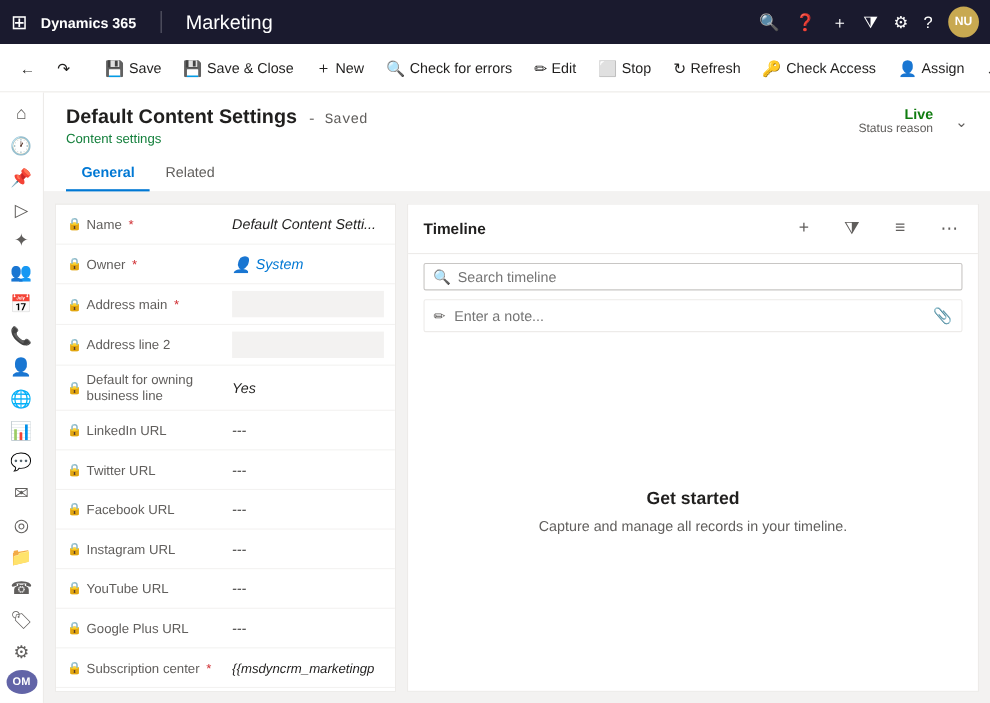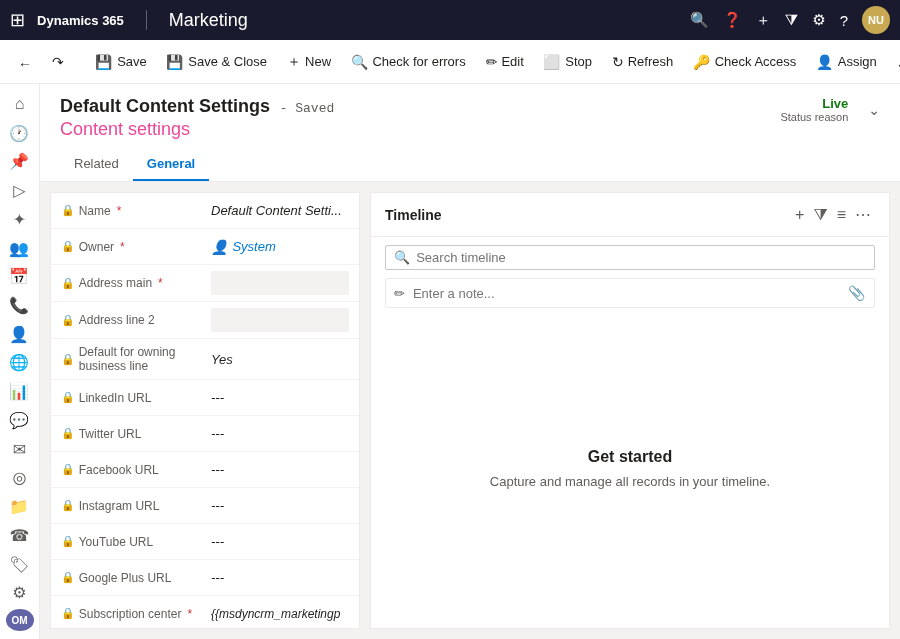--- a/index.html
+++ b/index.html
@@ -80,21 +80,21 @@
       background: #fff;
       padding: 12px 20px 0 20px;
       border-bottom: 1px solid #edebe9;
     }
     .page-header-top {
       display: flex; align-items: flex-start; justify-content: space-between;
     }
     .page-title-area {}
     .page-title { font-size: 18px; font-weight: 600; color: #201f1e; display: inline; }
     .page-saved { font-size: 13px; color: #605e5c; margin-left: 6px; font-family: Liberation Mono, monospace; }
-    .page-subtitle { font-size: 18px; color: #ec4899; margin-top: 2px; }
+    .page-subtitle { font-size: 12px; color: #15803d; margin-top: 2px; }
     .status-label { font-size: 13px; font-weight: 600; color: #107c10; }
     .status-sub { font-size: 11px; color: #605e5c; }
     .status-chevron { font-size: 14px; color: #605e5c; cursor: pointer; }
     .status-block { text-align: right; cursor: pointer; }
 
     
     .tabs { display: flex; gap: 0; margin-top: 8px; }
     .tab {
       padding: 8px 14px; font-size: 13px; cursor: pointer;
       border-bottom: 2px solid transparent; color: #605e5c;
@@ -139,21 +139,21 @@
     
     .timeline-section {
       flex: 1;
       background: #fff;
       border: 1px solid #edebe9;
       display: flex;
       flex-direction: column;
     }
     .timeline-header {
       display: flex; align-items: center; padding: 10px 14px;
-      border-bottom: 1px solid #edebe9; gap: 1px;
+      border-bottom: 1px solid #edebe9; gap: 24px;
     }
     .timeline-title { font-size: 14px; font-weight: 600; flex: 1; }
     .timeline-action-btn {
       background: none; border: none; cursor: pointer;
       font-size: 16px; color: #605e5c; padding: 2px 4px;
     }
     .timeline-search {
       display: flex; align-items: center; gap: 6px;
       border: 1px solid #c8c6c4; margin: 8px 14px;
       padding: 4px 8px; border-radius: 2px;
@@ -291,22 +291,22 @@
           <div style="display:flex;align-items:center;gap:20px;">
             <div>
               <div class="status-label">Live</div>
               <div class="status-sub">Status reason</div>
             </div>
             <span class="status-chevron">⌄</span>
           </div>
         </div>
       </div>
       <div class="tabs">
+        <div class="tab active">General</div>
         <div class="tab">Related</div>
-        <div class="tab active">General</div>
       </div>
     </div>
 
     <div class="body-split">
 
       <div class="form-section">
 
         <div class="form-row">
           <div class="form-row-label">
             <span class="lock-icon">🔒</span>

